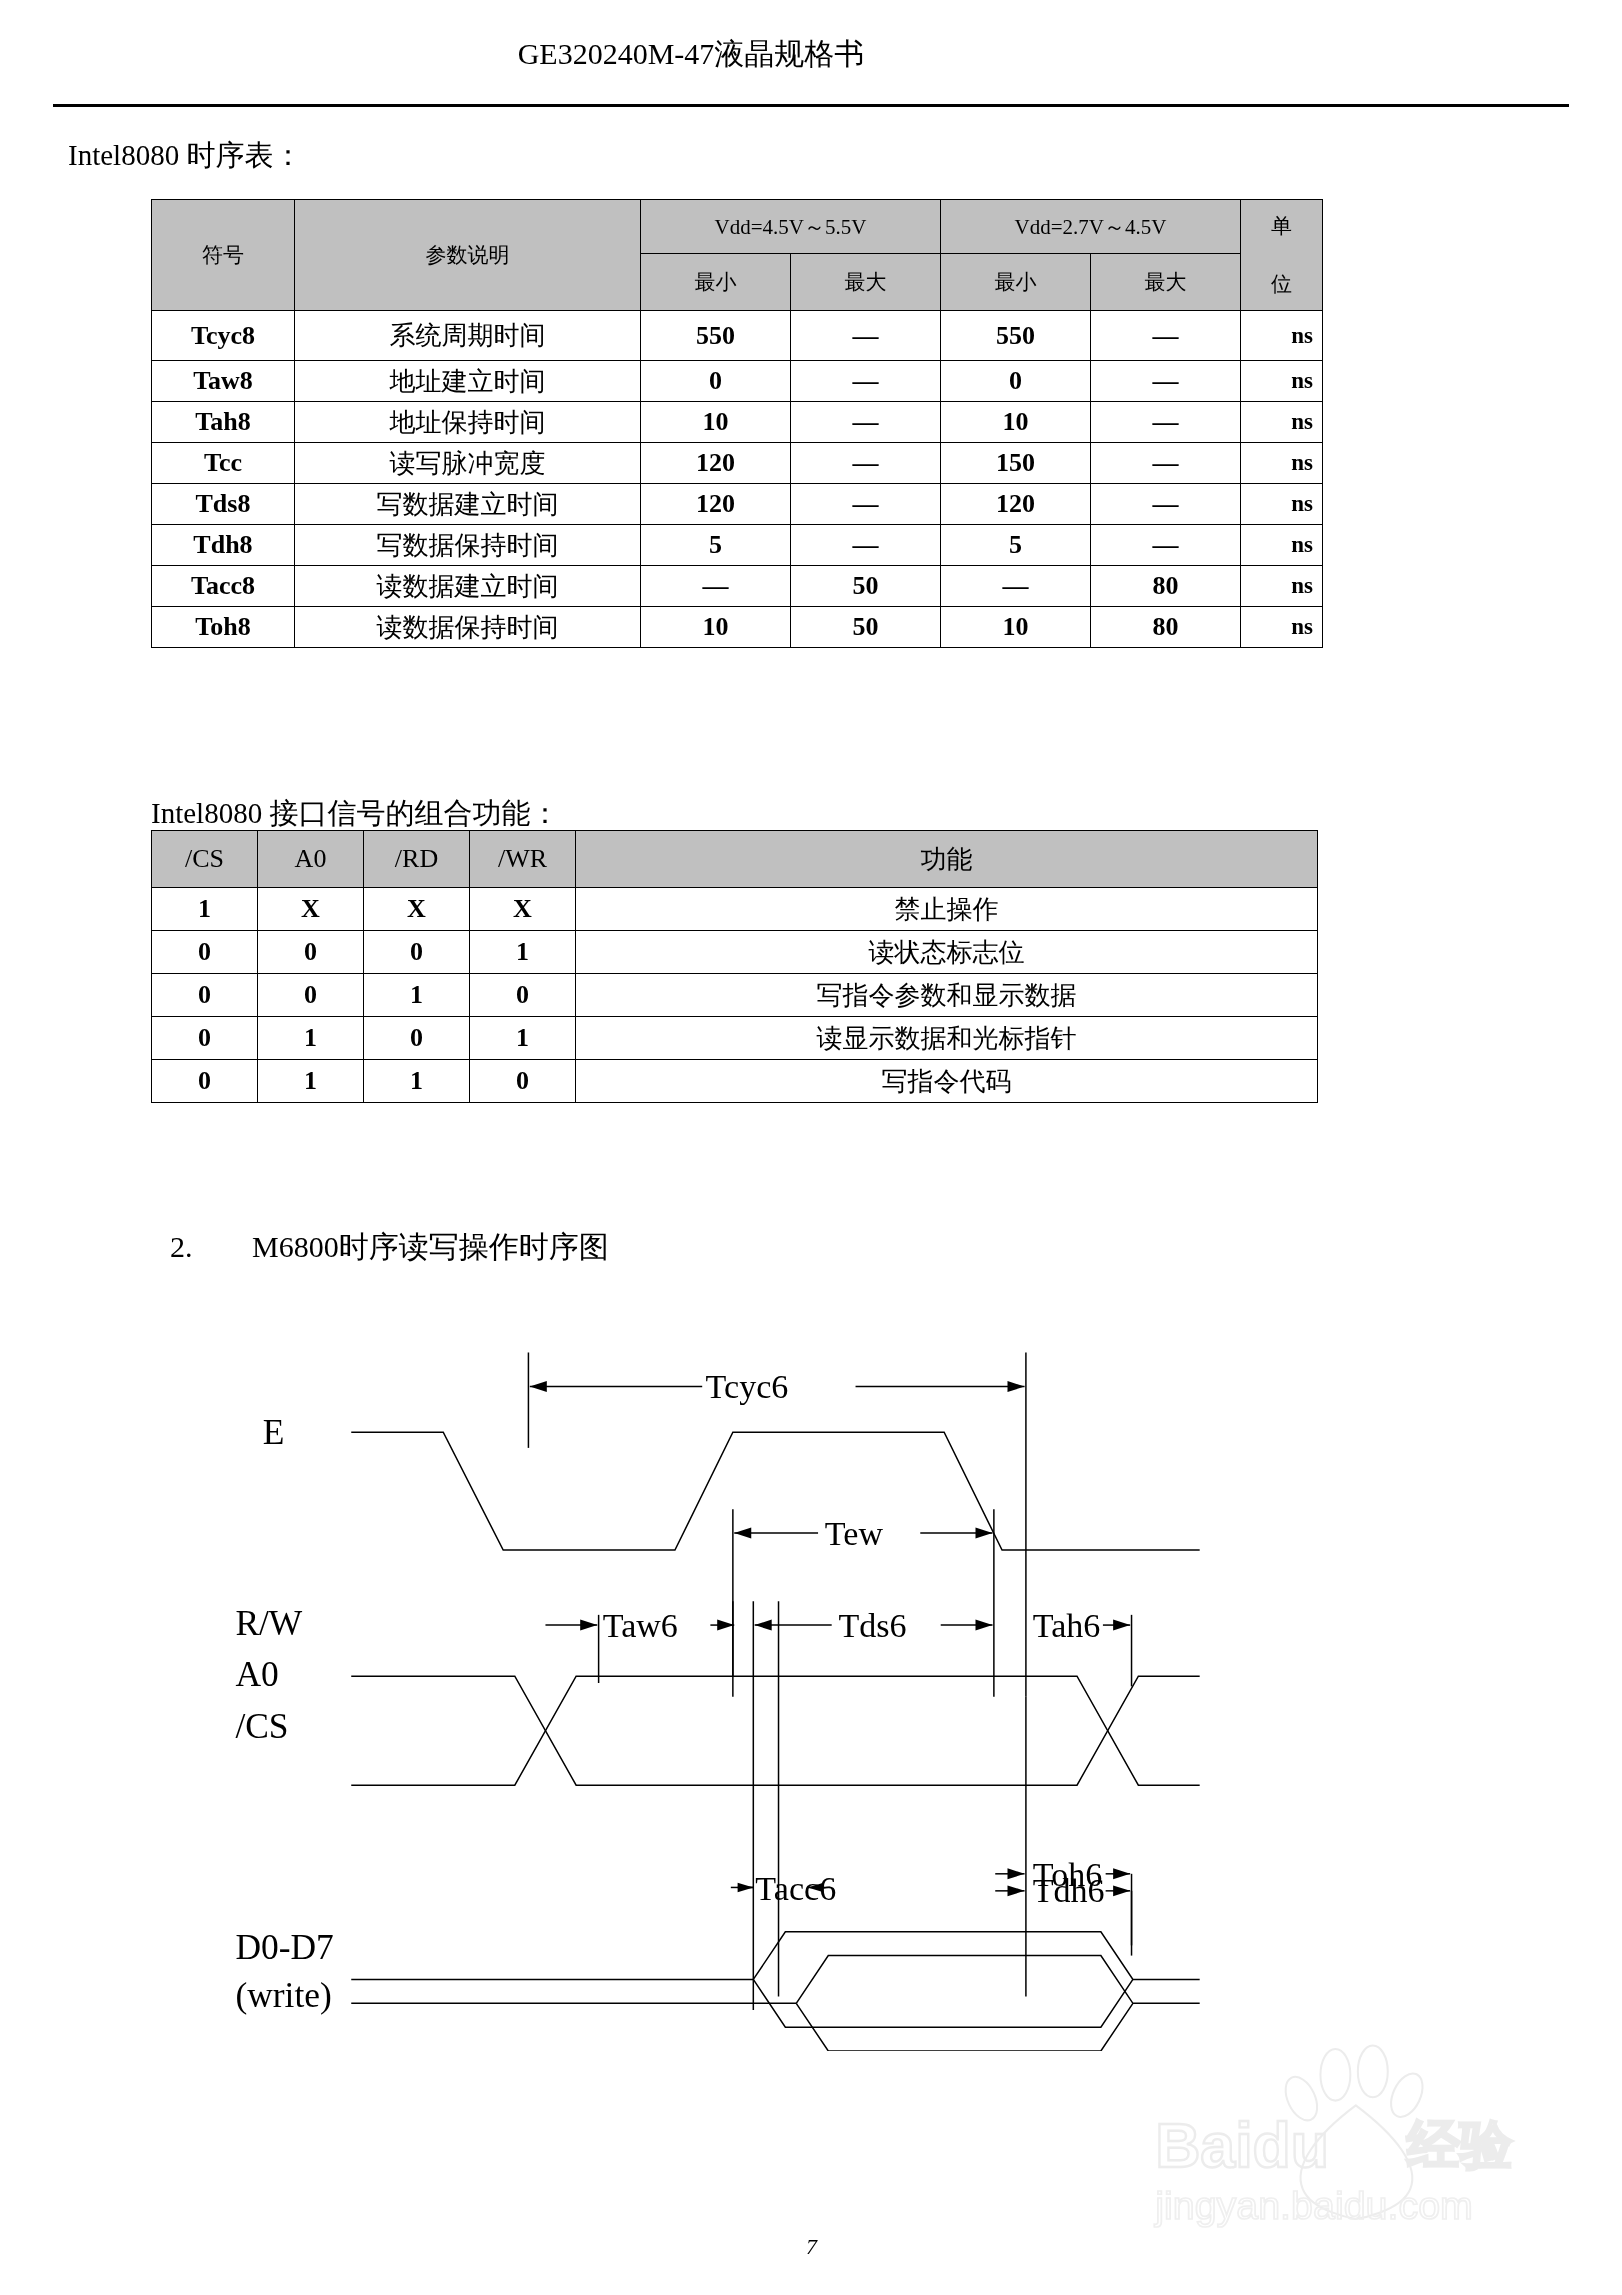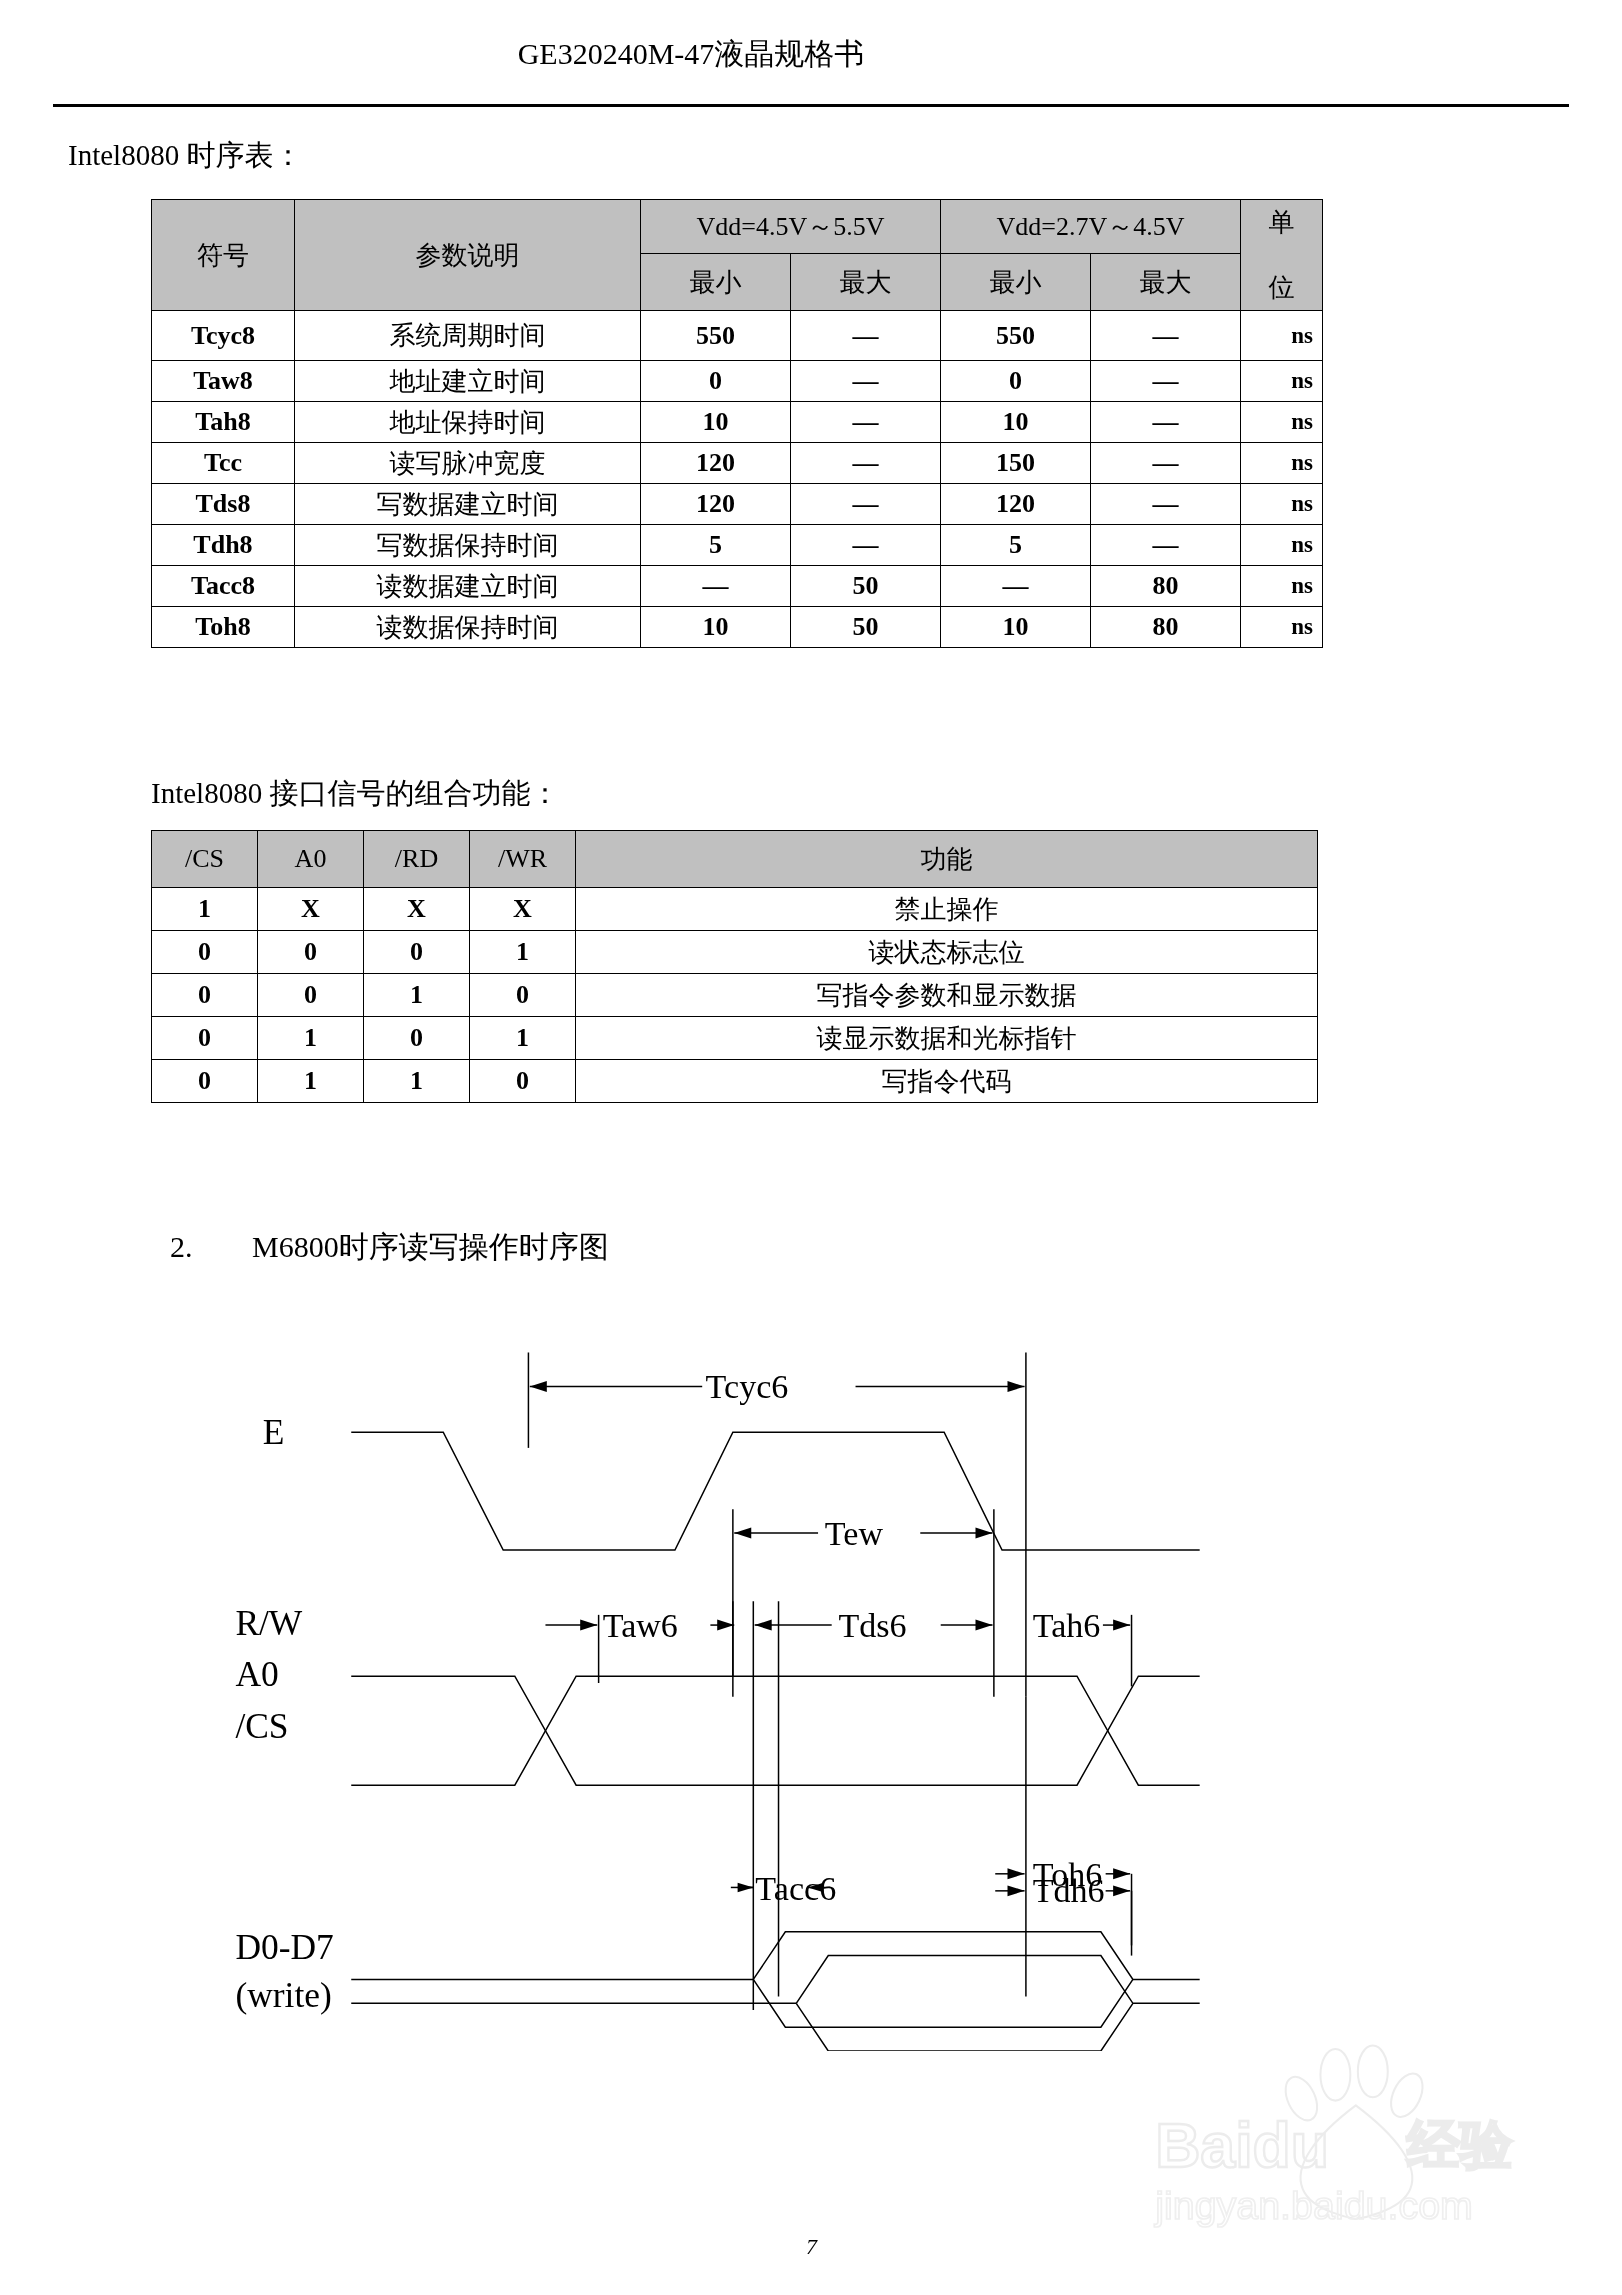--- a/index.html
+++ b/index.html
@@ -36,21 +36,21 @@
     background: #000000;
   }
 
   
   .sec-title {
     position: absolute;
     font-size: 29px;
     white-space: nowrap;
   }
   #sec-intel-timing { top: 136px; left: 68px; }
-  #sec-intel-combo  { top: 774px; left: 151px; }
+  #sec-intel-combo  { top: 794px; left: 151px; }
   #sec-m6800 {
     top: 1227px;
     left: 170px;
     font-size: 30px;
   }
   #sec-m6800 .num { display: inline-block; width: 82px; }
 
   
   table.doc-table {
     position: absolute;
@@ -60,21 +60,21 @@
   }
   table.doc-table td, table.doc-table th {
     border: 1.4px solid #000000;
     text-align: center;
     vertical-align: middle;
     padding: 0;
     font-weight: normal;
   }
   .hdr-cell {
     background: #c0c0c0;
-    font-size: 26px;
+    font-size: 21px;
   }
   .outer-top, .outer-bottom { border-width: 2.7px; }
 
   
   #table-timing {
     top: 199px;
     left: 151px;
     width: 1164px;
   }
   #table-timing td { height: 40px; }

